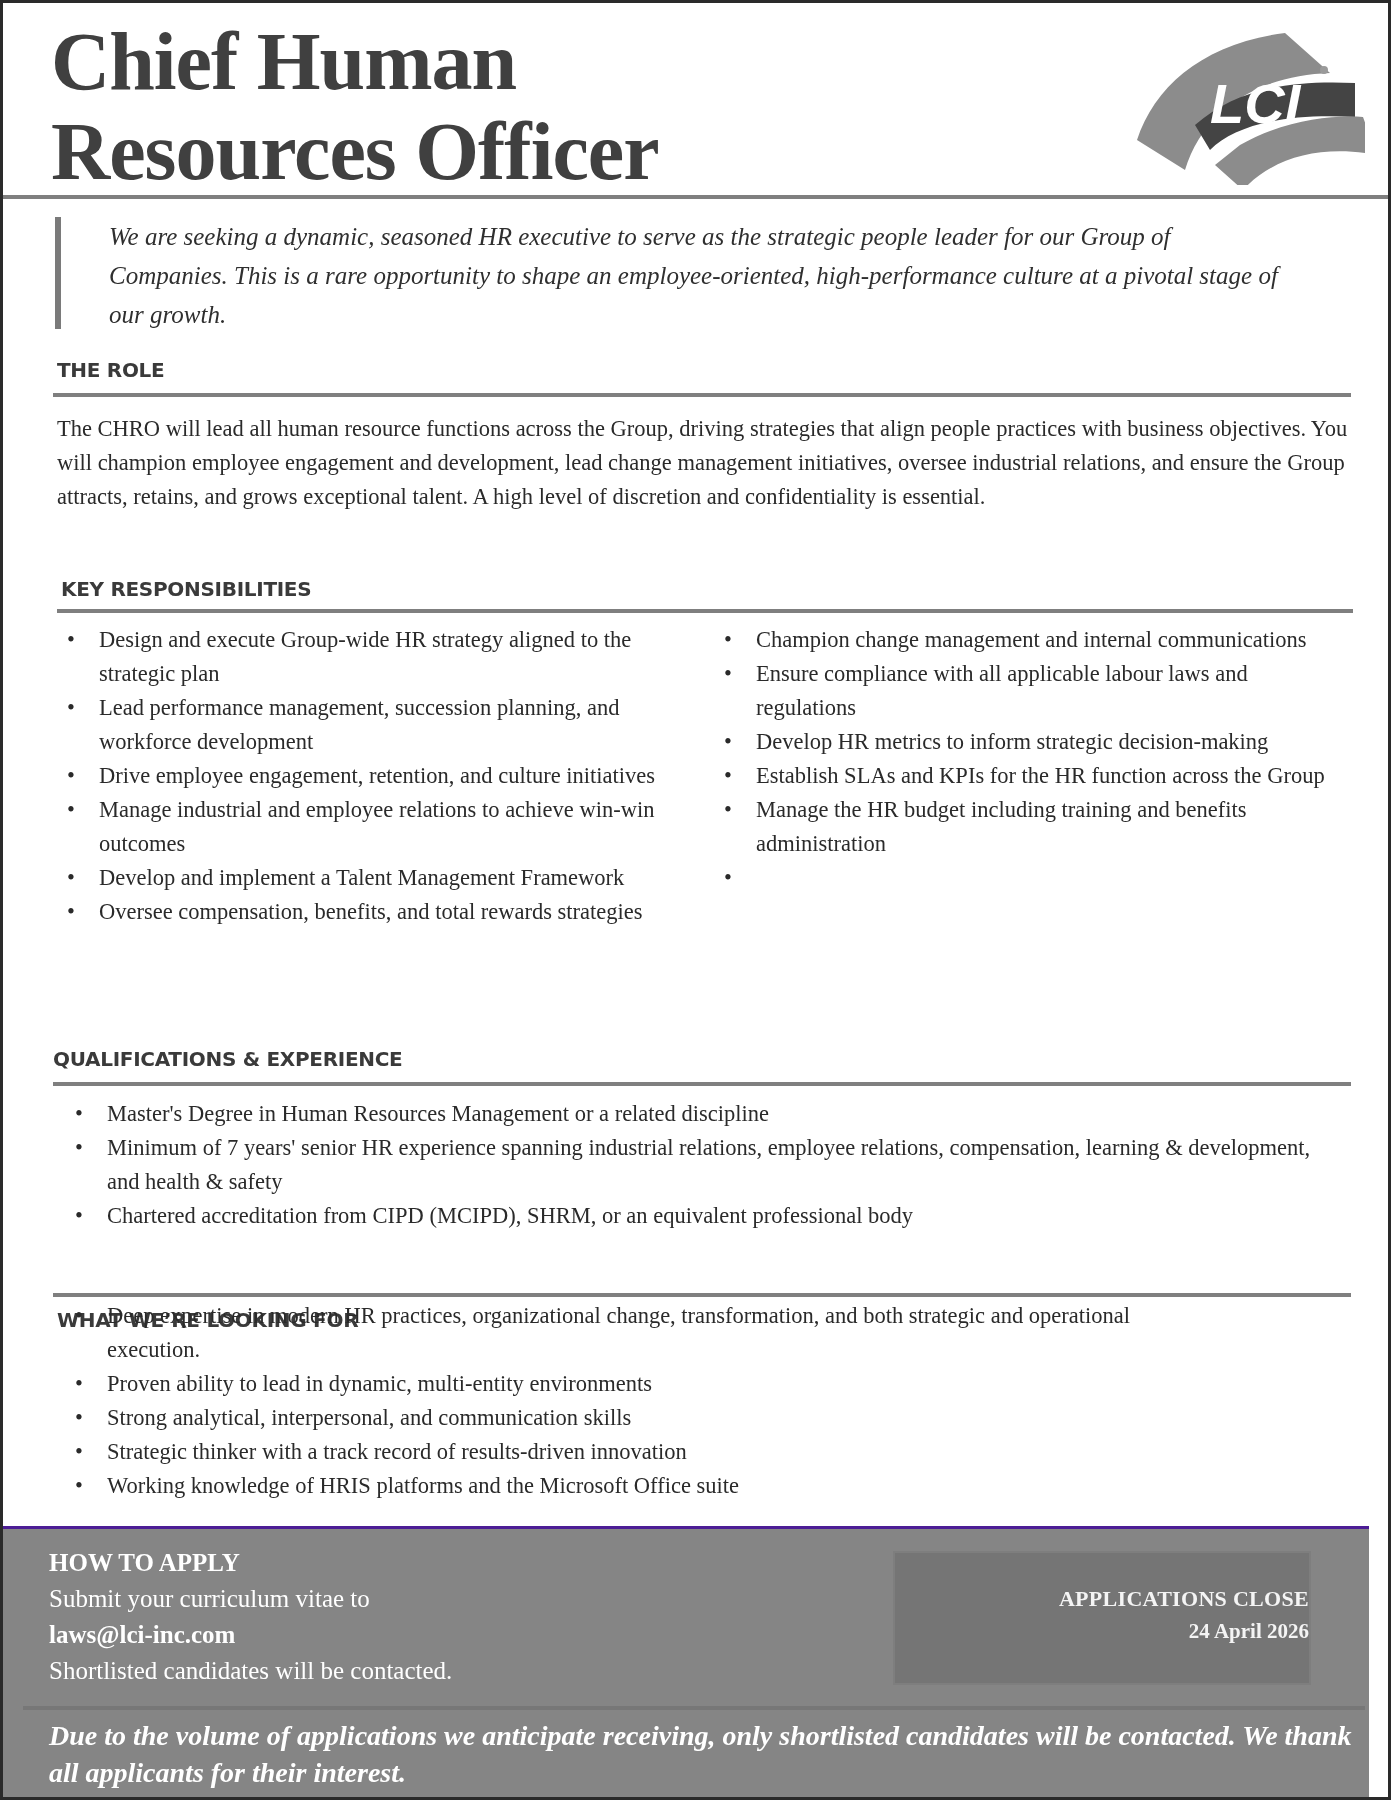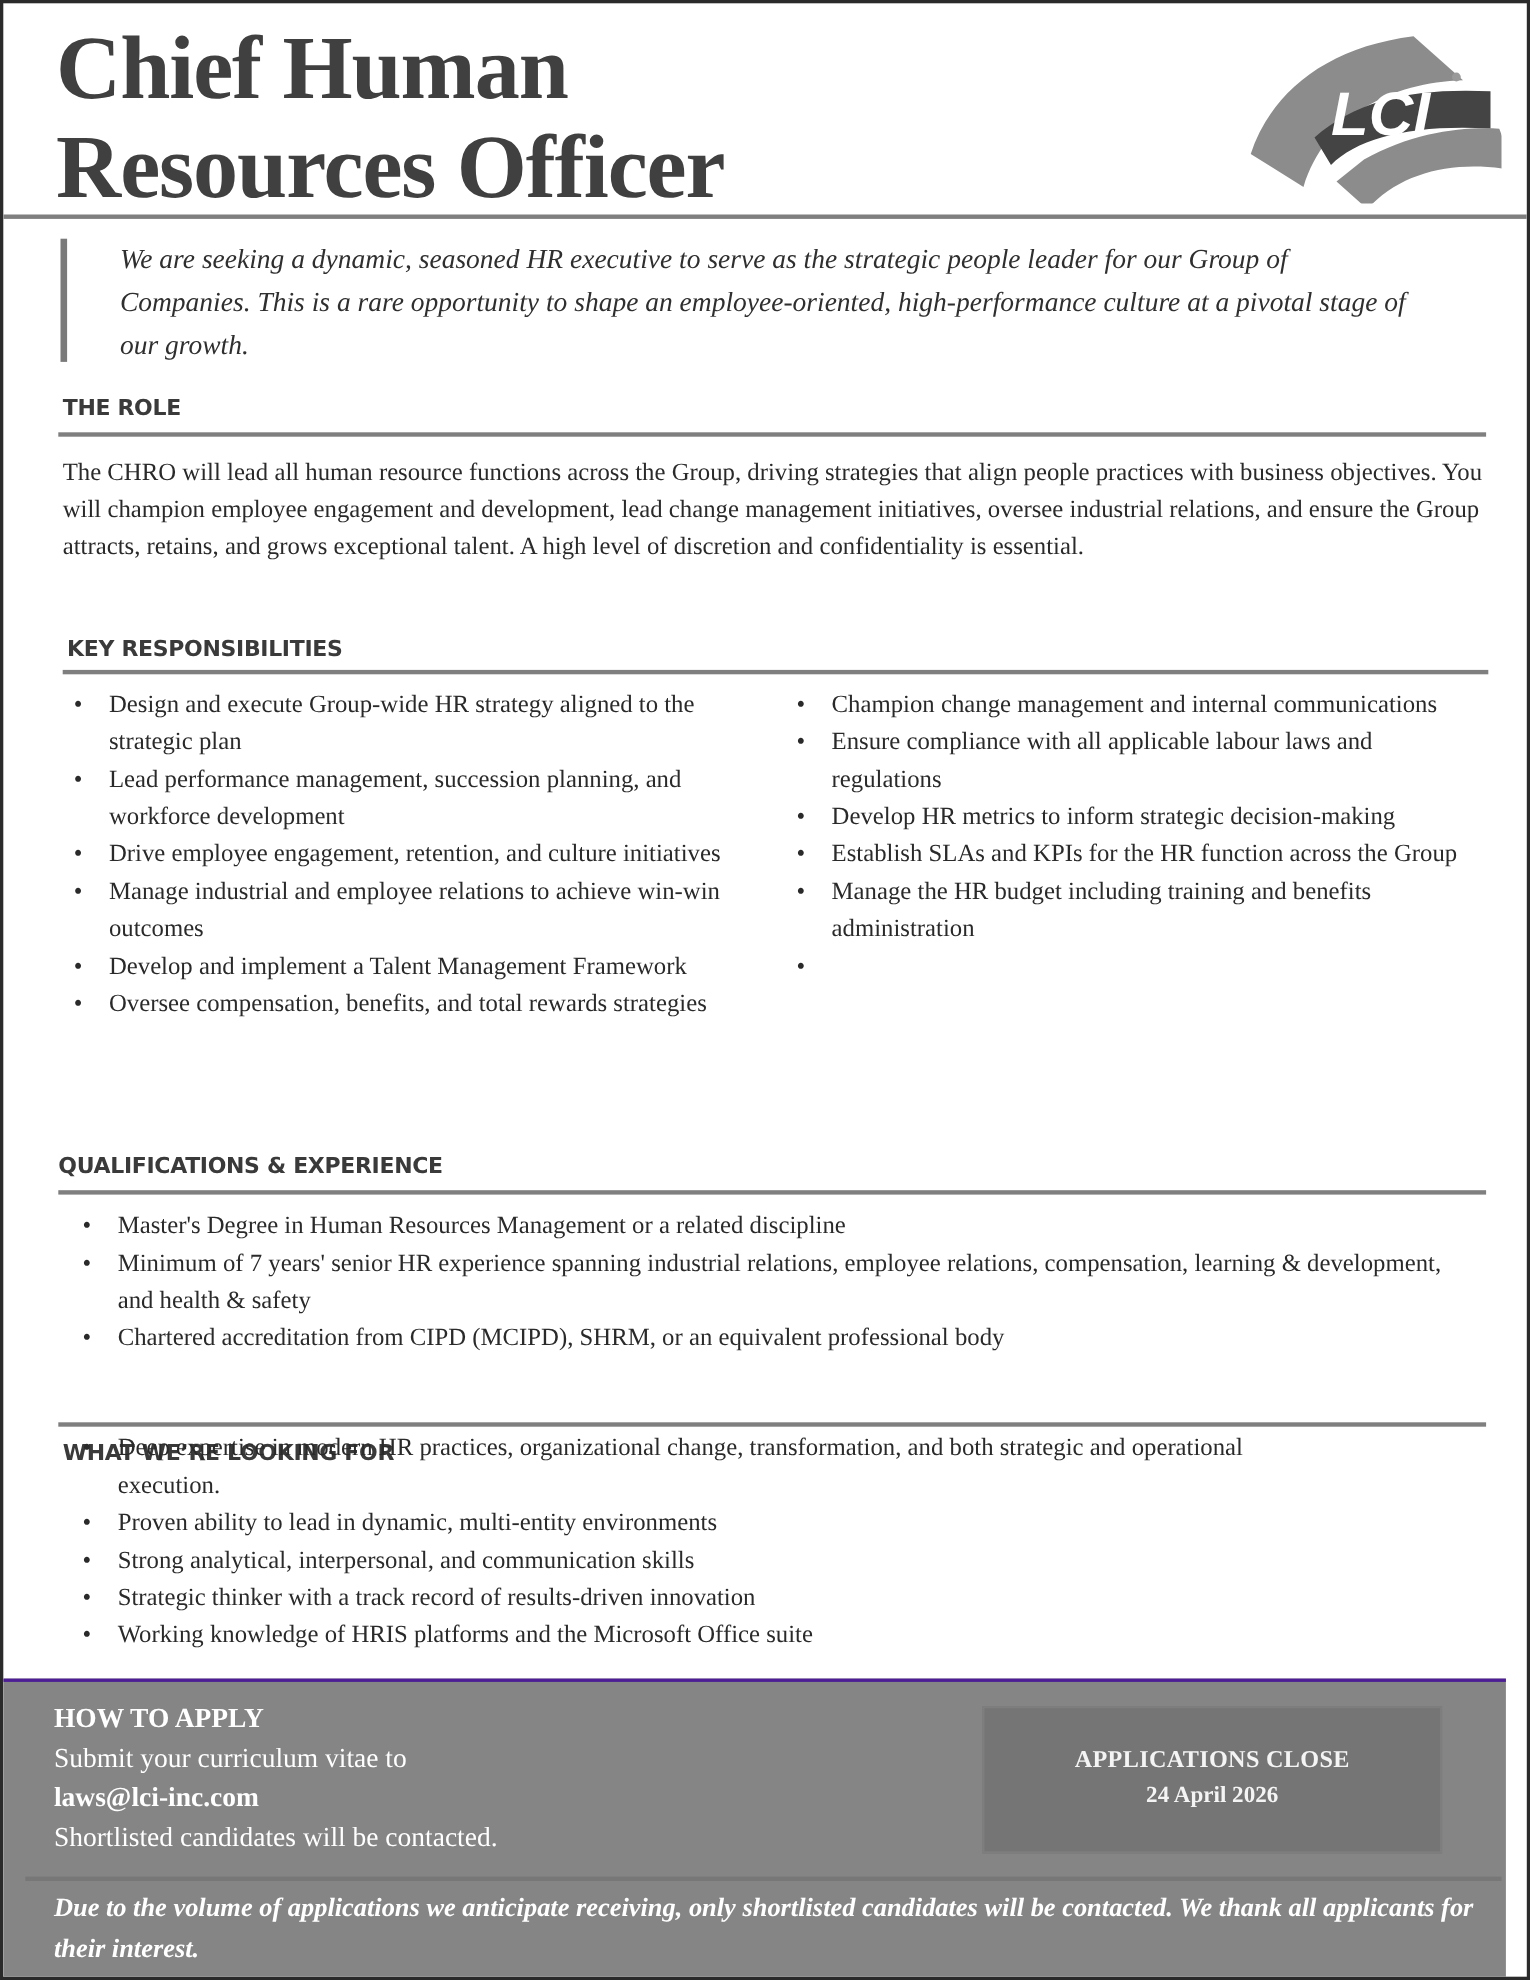--- a/index.html
+++ b/index.html
@@ -55,29 +55,29 @@
   .apply {
     position: absolute; left: 46px; top: 16px;
     font-family: "Liberation Serif", serif; color: #ffffff;
   }
   .apply-h { font-weight: bold; font-size: 25px; line-height: 36px; display: block; }
   .apply-line { font-size: 25px; line-height: 36px; display: block; }
   .apply-email { font-weight: bold; font-size: 25px; line-height: 36px; display: block; }
   .close-box {
     position: absolute; left: 890px; top: 22px; width: 418px; height: 134px;
     background: #757575; border: 2px solid #7e7e7e; box-sizing: border-box;
-    font-family: "Liberation Serif", serif; color: #f4f4f4; font-weight: bold; text-align: center;
+    font-family: "Liberation Serif", serif; color: #f4f4f4; font-weight: bold; text-align: right;
   }
   .close-label { display: block; margin-top: 30px; font-size: 22px; line-height: 32px; letter-spacing: 0.3px; }
   .close-date { display: block; font-size: 21px; line-height: 32px; }
   .footer-rule { position: absolute; left: 20px; top: 177px; width: 1342px; height: 4px; background: #777777; }
   .disclaimer {
     position: absolute; left: 46px; top: 188px; width: 1320px; margin: 0;
     font-family: "Liberation Serif", serif; font-style: italic; font-weight: bold;
-    font-size: 24px; line-height: 37px; color: #ffffff;
+    font-size: 28px; line-height: 37px; color: #ffffff;
   }
 </style>
 </head>
 <body>
 
 <div class="page">
 
   <div class="header">
     <h1 class="title">
       <span>Chief Human</span>

